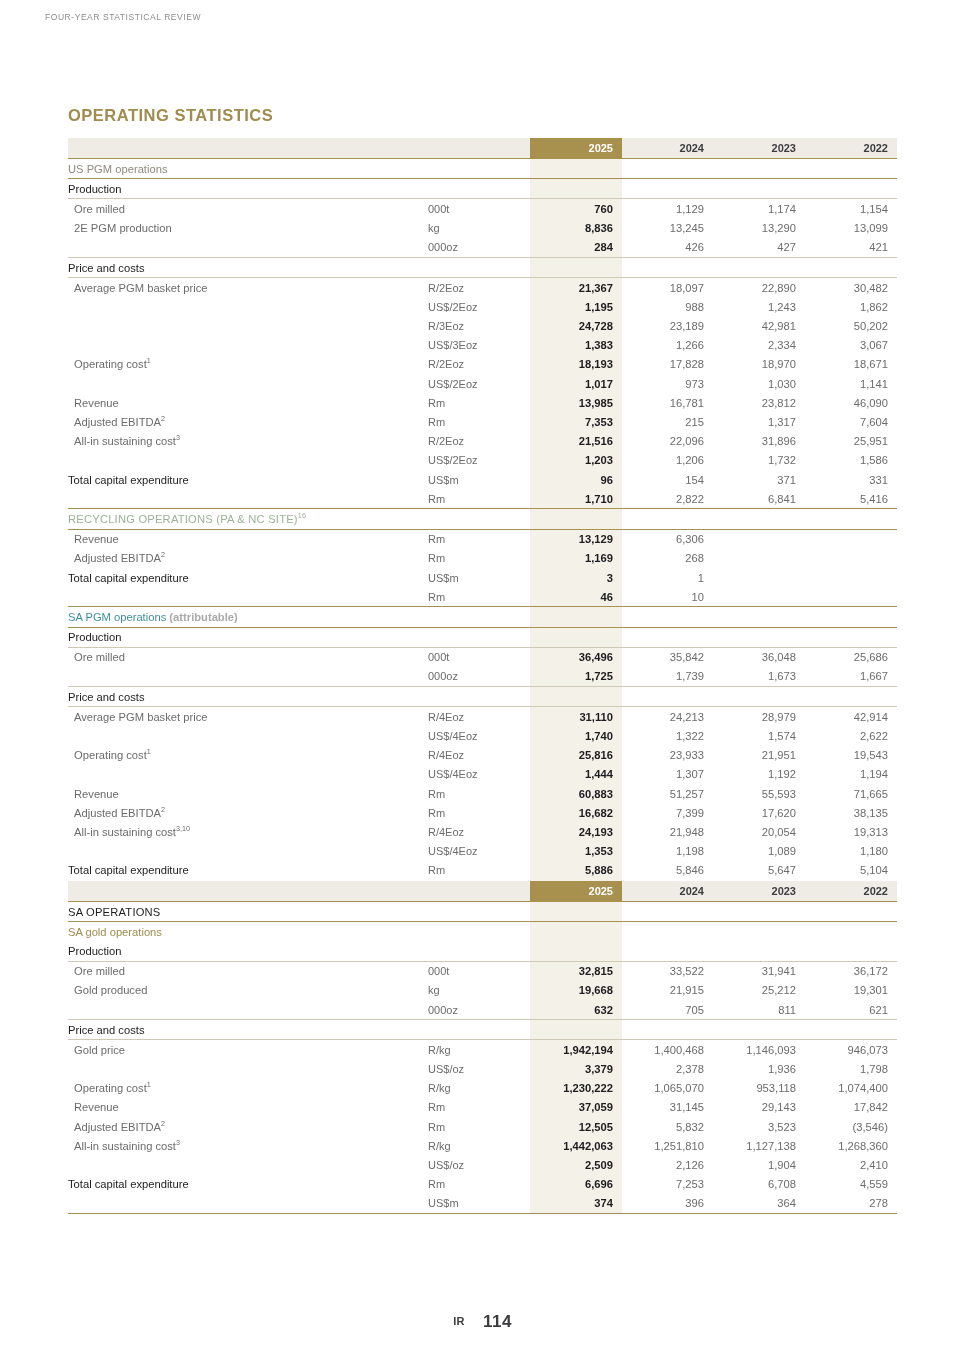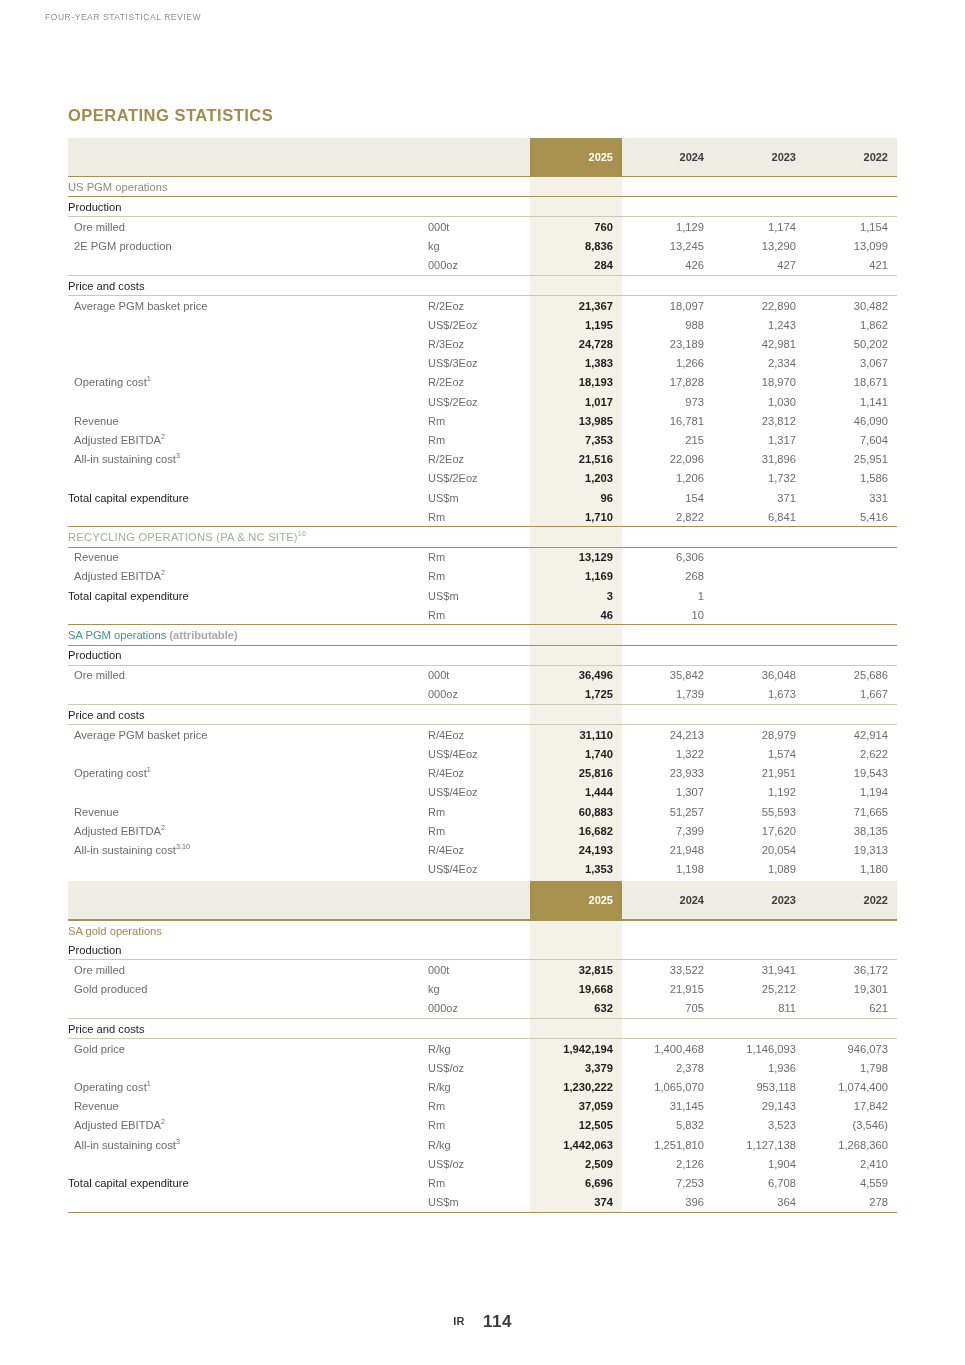--- a/index.html
+++ b/index.html
@@ -43,21 +43,21 @@
   table.stat col.c-y3    { width: 92px; }
   table.stat col.c-y4    { width: 92px; }
 
   table.stat td, table.stat th {
     padding: 0;
     font-weight: normal;
     vertical-align: middle;
   }
 
   
-  tr.hdr td { height: 38px; background: #efece6; }
+  tr.hdr td { height: 20px; background: #efece6; }
   tr.hdr td.y-cur {
     background: #a8914f;
     color: #ffffff;
     font-size: 11px;
     font-weight: bold;
     text-align: right;
     padding-right: 9px;
   }
   tr.hdr td.y-oth {
     font-size: 11px;
@@ -504,20 +504,28 @@
           <td></td>
           <td></td>
           <td class="y-cur">2025</td>
           <td class="y-oth">2024</td>
           <td class="y-oth">2023</td>
           <td class="y-oth">2022</td>
         </tr>
         <tr class="rule-gold">
           <td colspan="6"></td>
         </tr>
+        <tr class="row">
+          <td class="sec-black">SA OPERATIONS</td>
+          <td></td>
+          <td class="blank cur"></td>
+          <td></td>
+          <td></td>
+          <td></td>
+        </tr>
         <tr class="rule-gold">
           <td colspan="6"></td>
         </tr>
         <tr class="row">
           <td class="sec-gold">SA gold operations</td>
           <td></td>
           <td class="blank cur"></td>
           <td></td>
           <td></td>
           <td></td>

